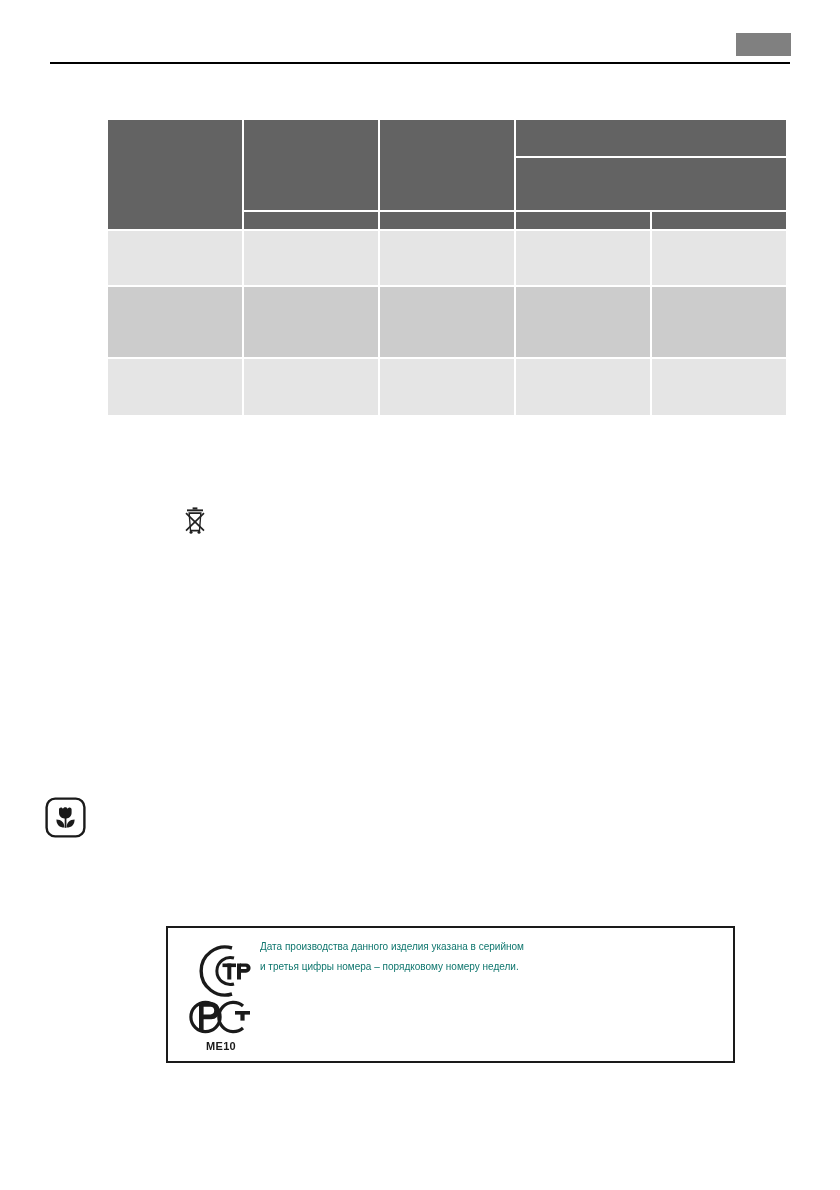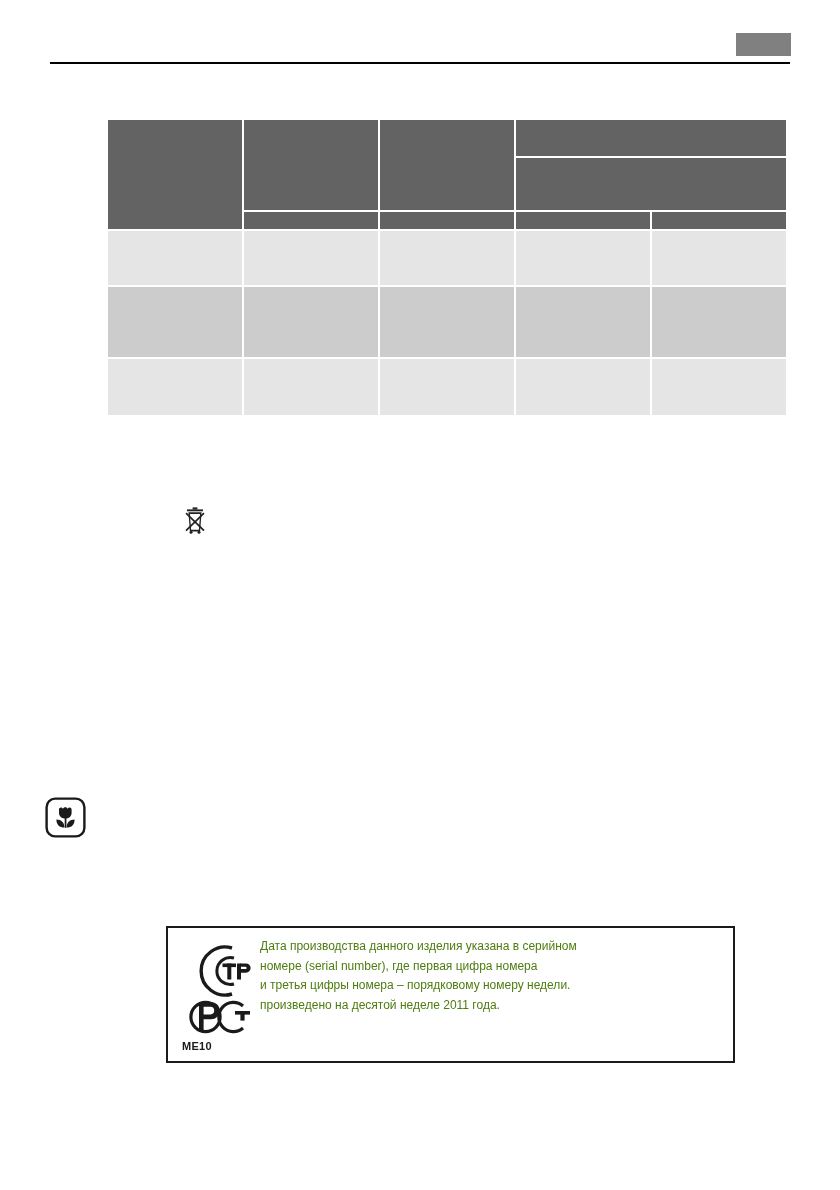--- a/index.html
+++ b/index.html
@@ -104,34 +104,34 @@
     left: 14px;
     top: 8px;
     width: 78px;
     height: 120px;
   }
   #gost-me10 {
     position: absolute;
     left: 14px;
     top: 112px;
     width: 78px;
-    text-align: left;
+    text-align: center;
     font-size: 11px;
     font-weight: bold;
     letter-spacing: 0.3px;
     color: #1a1a1a;
   }
   #gost-text {
     position: absolute;
     left: 92px;
     top: 9px;
     width: 468px;
-    font-size: 12px;
+    font-size: 10px;
     line-height: 19.6px;
-    color: #4d7c0f;
+    color: #0f766e;
   }
   #gost-text .ln { display: block; white-space: nowrap; }
 </style>
 </head>
 <body>
 
 <div id="page">
 
   <div id="header-pagebox">
     <span id="header-pagenum"></span>
@@ -270,19 +270,17 @@
           <rect x="53.0" y="75.0" width="15.0" height="3.6"></rect>
           <rect x="58.4" y="75.0" width="4.2" height="9.6"></rect>
         </g>
       </svg>
     </div>
 
     <div id="gost-me10">ME10</div>
 
     <div id="gost-text">
       <span class="ln">Дата производства данного изделия указана в серийном</span>
-      <span class="ln">номере (serial number), где первая цифра номера</span>
       <span class="ln">и третья цифры номера – порядковому номеру недели.</span>
-      <span class="ln">произведено на десятой неделе 2011 года.</span>
     </div>
   </div>
 
 </div>
 
 </body></html>

